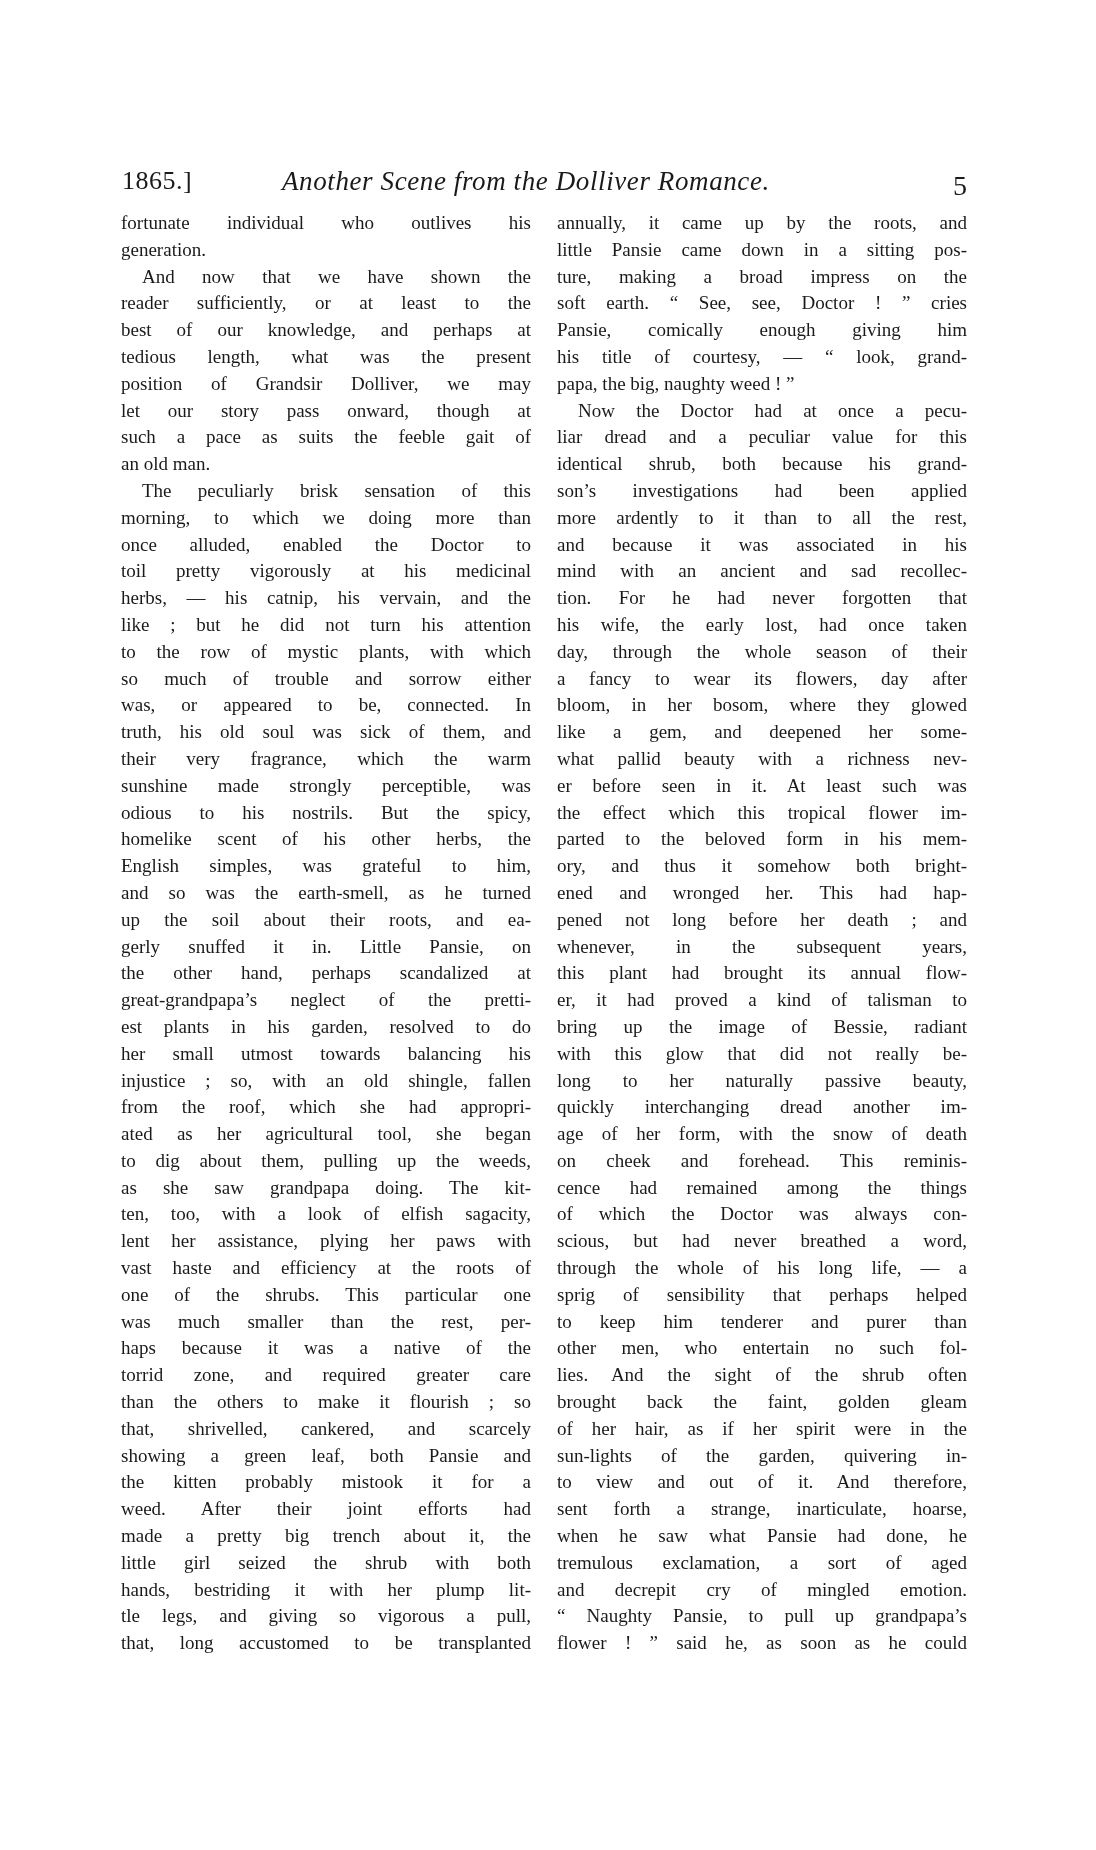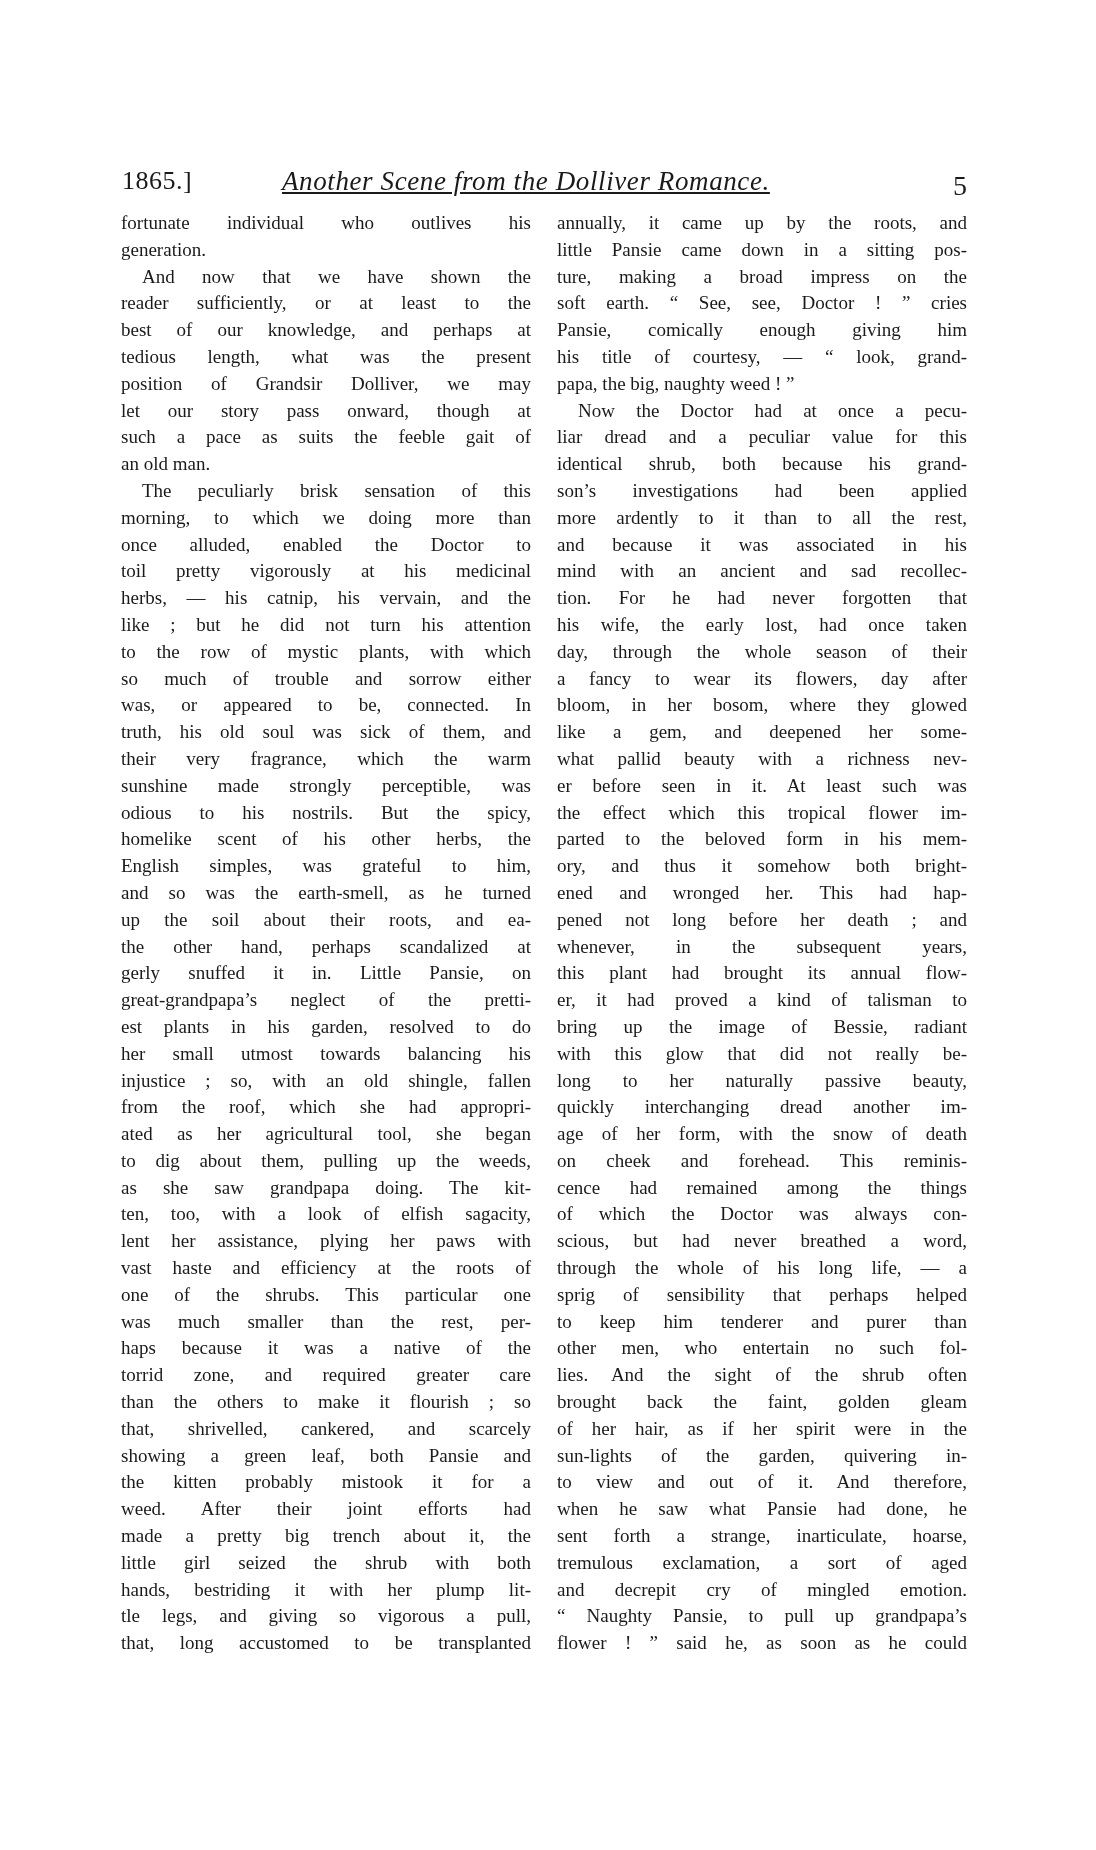--- a/index.html
+++ b/index.html
@@ -10,21 +10,21 @@
   }
   .running-head {
     position: absolute; top: 166px; left: 122px; width: 845px; height: 36px;
   }
   .rh-year {
     position: absolute; left: 0; top: 0;
     font-size: 26px; letter-spacing: 0.5px;
   }
   .rh-title {
     position: absolute; left: 160px; top: 0;
-    font-size: 27px; font-style: italic; letter-spacing: 0.6px; text-decoration: underline;
+    font-size: 27px; font-style: italic; letter-spacing: 0.6px;
   }
   .rh-page {
     position: absolute; right: 0; top: 4px;
     font-size: 28px;
   }
   .column {
     position: absolute; top: 210px; width: 410px;
     font-size: 19px; line-height: 26.8px;
   }
   .col-left { left: 121px; }
@@ -66,22 +66,22 @@
     <span class="line">so much of trouble and sorrow either</span>
     <span class="line">was, or appeared to be, connected. In</span>
     <span class="line">truth, his old soul was sick of them, and</span>
     <span class="line">their very fragrance, which the warm</span>
     <span class="line">sunshine made strongly perceptible, was</span>
     <span class="line">odious to his nostrils. But the spicy,</span>
     <span class="line">homelike scent of his other herbs, the</span>
     <span class="line">English simples, was grateful to him,</span>
     <span class="line">and so was the earth-smell, as he turned</span>
     <span class="line">up the soil about their roots, and ea-</span>
+    <span class="line">gerly snuffed it in. Little Pansie, on</span>
     <span class="line">the other hand, perhaps scandalized at</span>
-    <span class="line">gerly snuffed it in. Little Pansie, on</span>
     <span class="line">great-grandpapa’s neglect of the pretti-</span>
     <span class="line">est plants in his garden, resolved to do</span>
     <span class="line">her small utmost towards balancing his</span>
     <span class="line">injustice ; so, with an old shingle, fallen</span>
     <span class="line">from the roof, which she had appropri-</span>
     <span class="line">ated as her agricultural tool, she began</span>
     <span class="line">to dig about them, pulling up the weeds,</span>
     <span class="line">as she saw grandpapa doing. The kit-</span>
     <span class="line">ten, too, with a look of elfish sagacity,</span>
     <span class="line">lent her assistance, plying her paws with</span>
@@ -143,19 +143,19 @@
     <span class="line">scious, but had never breathed a word,</span>
     <span class="line">through the whole of his long life, — a</span>
     <span class="line">sprig of sensibility that perhaps helped</span>
     <span class="line">to keep him tenderer and purer than</span>
     <span class="line">other men, who entertain no such fol-</span>
     <span class="line">lies. And the sight of the shrub often</span>
     <span class="line">brought back the faint, golden gleam</span>
     <span class="line">of her hair, as if her spirit were in the</span>
     <span class="line">sun-lights of the garden, quivering in-</span>
     <span class="line">to view and out of it. And therefore,</span>
+    <span class="line">sent forth a strange, inarticulate, hoarse,</span>
     <span class="line">when he saw what Pansie had done, he</span>
-    <span class="line">sent forth a strange, inarticulate, hoarse,</span>
     <span class="line">tremulous exclamation, a sort of aged</span>
     <span class="line">and decrepit cry of mingled emotion.</span>
     <span class="line">“ Naughty Pansie, to pull up grandpapa’s</span>
     <span class="line">flower ! ” said he, as soon as he could</span>
   </div>
 
 </body></html>

